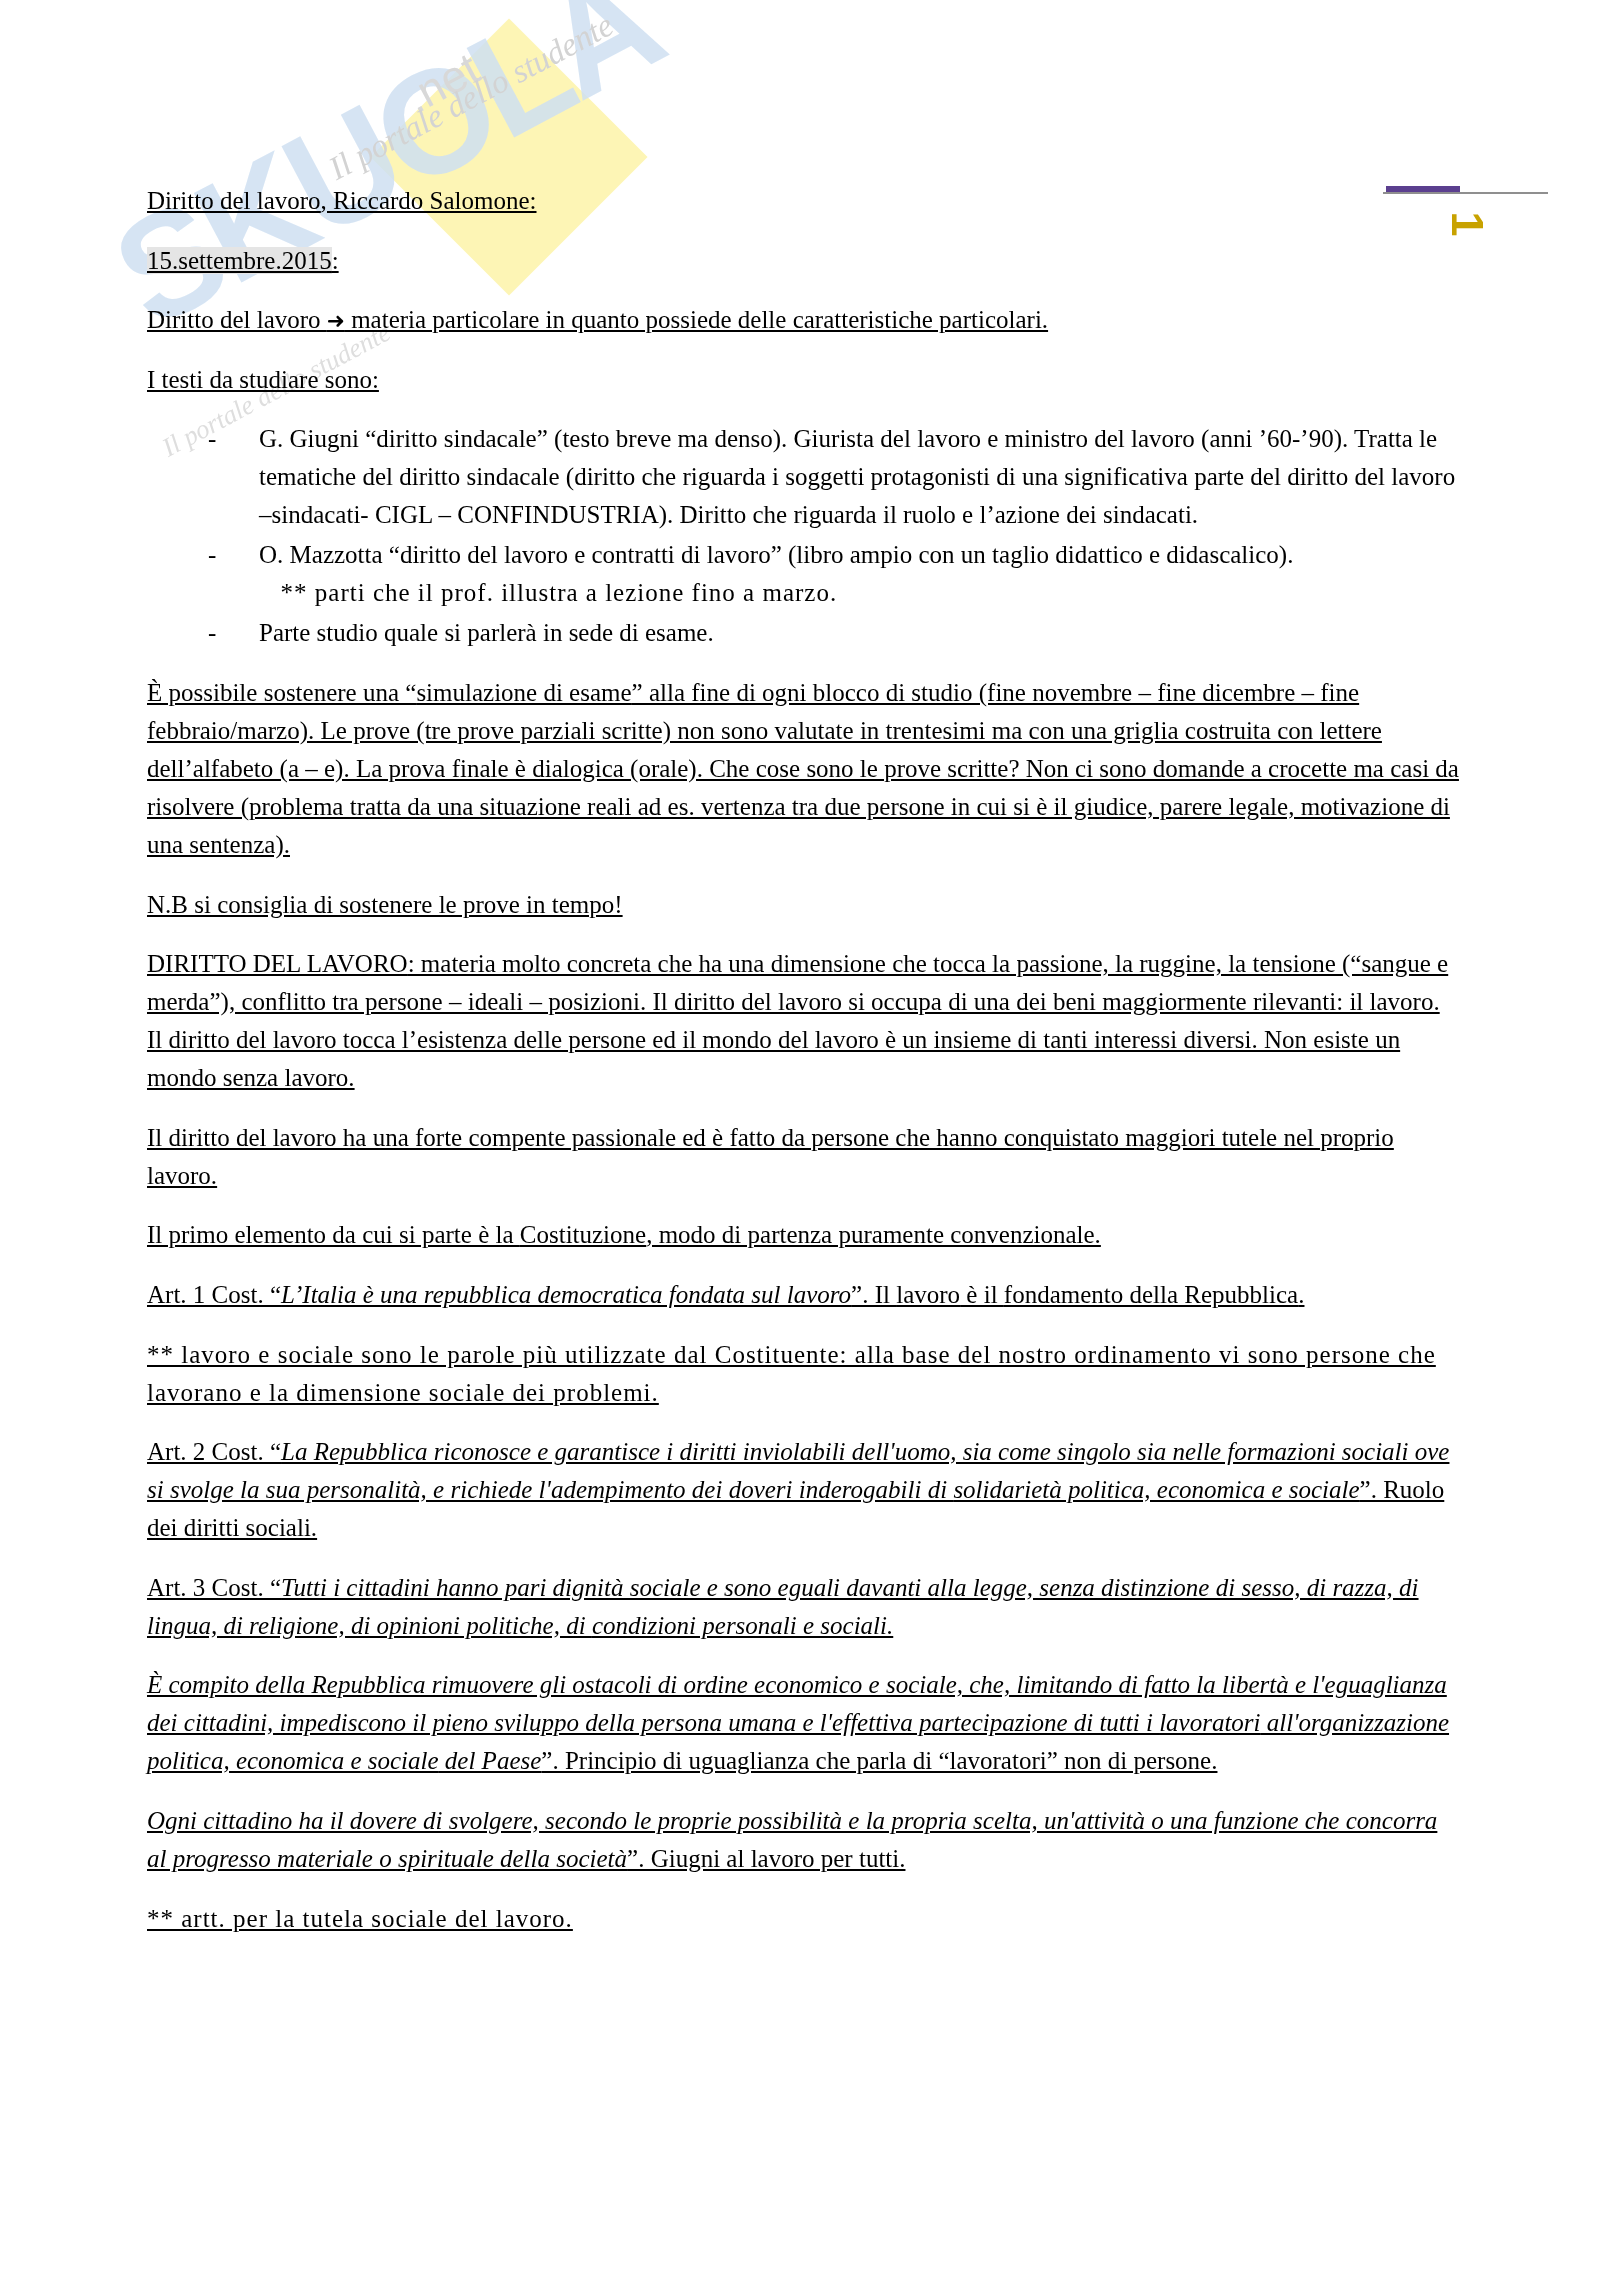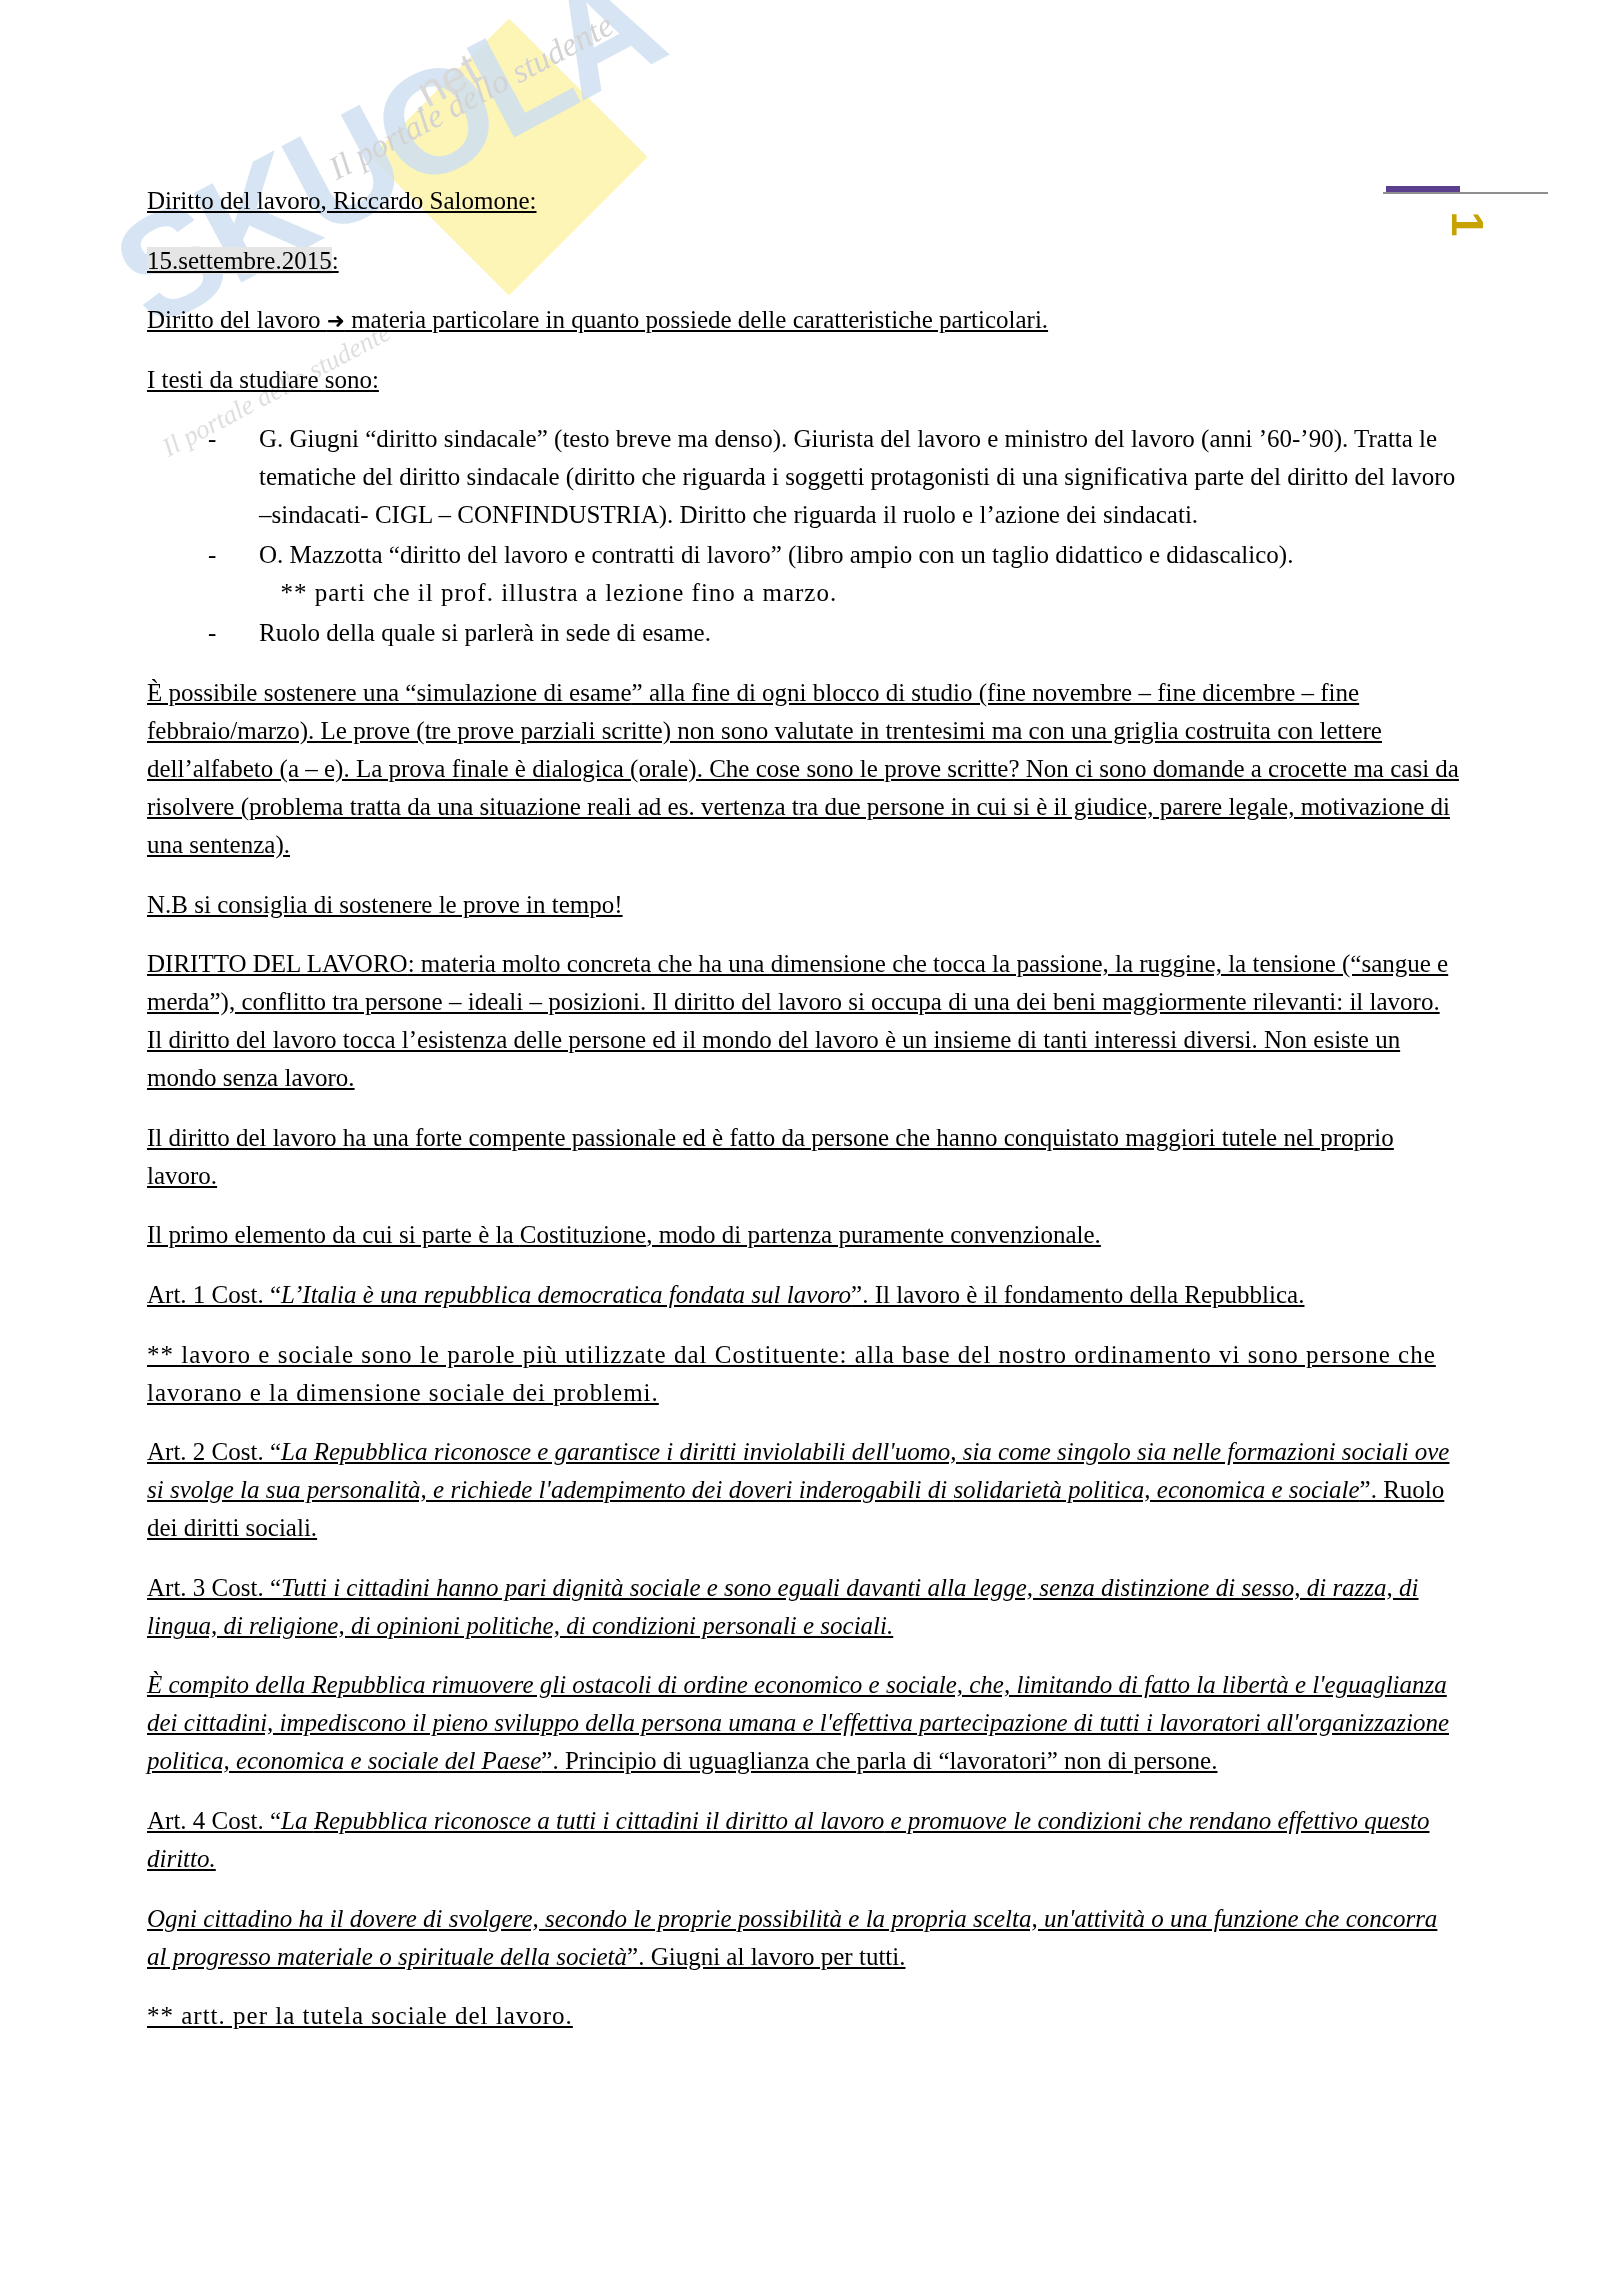--- a/index.html
+++ b/index.html
@@ -204,21 +204,21 @@
         <span class="dash">-</span>
         <span>G. Giugni “diritto sindacale” (testo breve ma denso). Giurista del lavoro e ministro del lavoro (anni ’60-’90). Tratta le tematiche del diritto sindacale (diritto che riguarda i soggetti protagonisti di una significativa parte del diritto del lavoro –sindacati- CIGL – CONFINDUSTRIA). Diritto che riguarda il ruolo e l’azione dei sindacati.</span>
       </li>
       <li>
         <span class="dash">-</span>
         <span>O. Mazzotta “diritto del lavoro e contratti di lavoro” (libro ampio con un taglio didattico e didascalico).</span>
         <span class="sub-note starmark">** parti che il prof. illustra a lezione fino a marzo.</span>
       </li>
       <li>
         <span class="dash">-</span>
-        <span>Ruolo della quale si parlerà in sede di esame.</span>
+        <span>Parte studio quale si parlerà in sede di esame.</span>
       </li>
     </ul>
 
     <p class="blk">
       <span>È possibile sostenere una “</span><span class="u">simulazione di esame</span><span>” alla fine di ogni blocco di studio (fine novembre – fine dicembre – fine febbraio/marzo). Le prove (tre prove parziali scritte) non sono valutate in trentesimi ma con una griglia costruita con lettere dell’alfabeto (a – e). La prova finale è dialogica (orale). Che cose sono le prove scritte? Non ci sono domande a crocette ma casi da risolvere (problema tratta da una situazione reali ad es. vertenza tra due persone in cui si è il giudice, parere legale, motivazione di una sentenza).</span>
     </p>
 
     <p class="blk">N.B si consiglia di sostenere le prove in tempo!</p>
 
     <p class="blk">
@@ -242,23 +242,20 @@
     </p>
 
     <p class="blk">
       <span>Art. 3 Cost. “</span><span class="i">Tutti i cittadini hanno pari dignità sociale e sono eguali davanti alla legge, senza distinzione di sesso, di razza, di lingua, di religione, di opinioni politiche, di </span><span class="i u">condizioni personali e sociali</span><span class="i">.</span>
     </p>
 
     <p class="blk">
       <span class="i">È compito della Repubblica rimuovere gli ostacoli di ordine economico e sociale, che, limitando di fatto la libertà e l'eguaglianza dei cittadini, impediscono il pieno sviluppo della persona umana e l'effettiva partecipazione di tutti i </span><span class="i u">lavoratori</span><span class="i"> all'organizzazione </span><span class="i u">politica, economica e sociale</span><span class="i"> del Paese</span><span>”. Principio di uguaglianza che parla di “lavoratori” non di persone.</span>
     </p>
 
-    <p class="blk">
-      <span>Art. 4 Cost. “</span><span class="i">La </span><span class="i u">Repubblica riconosce a tutti i cittadini il diritto al lavoro</span><span class="i"> e promuove le condizioni che rendano effettivo questo diritto.</span>
-    </p>
 
     <p class="blk">
       <span class="i">Ogni cittadino ha il dovere di svolgere, secondo le proprie possibilità e la propria scelta, un'attività o una funzione che concorra al progresso materiale o spirituale della società</span><span>”. Giugni al lavoro per tutti.</span>
     </p>
 
     <p class="blk starmark">** artt. per la tutela sociale del lavoro.</p>
 
   </div>
 </div>
 

